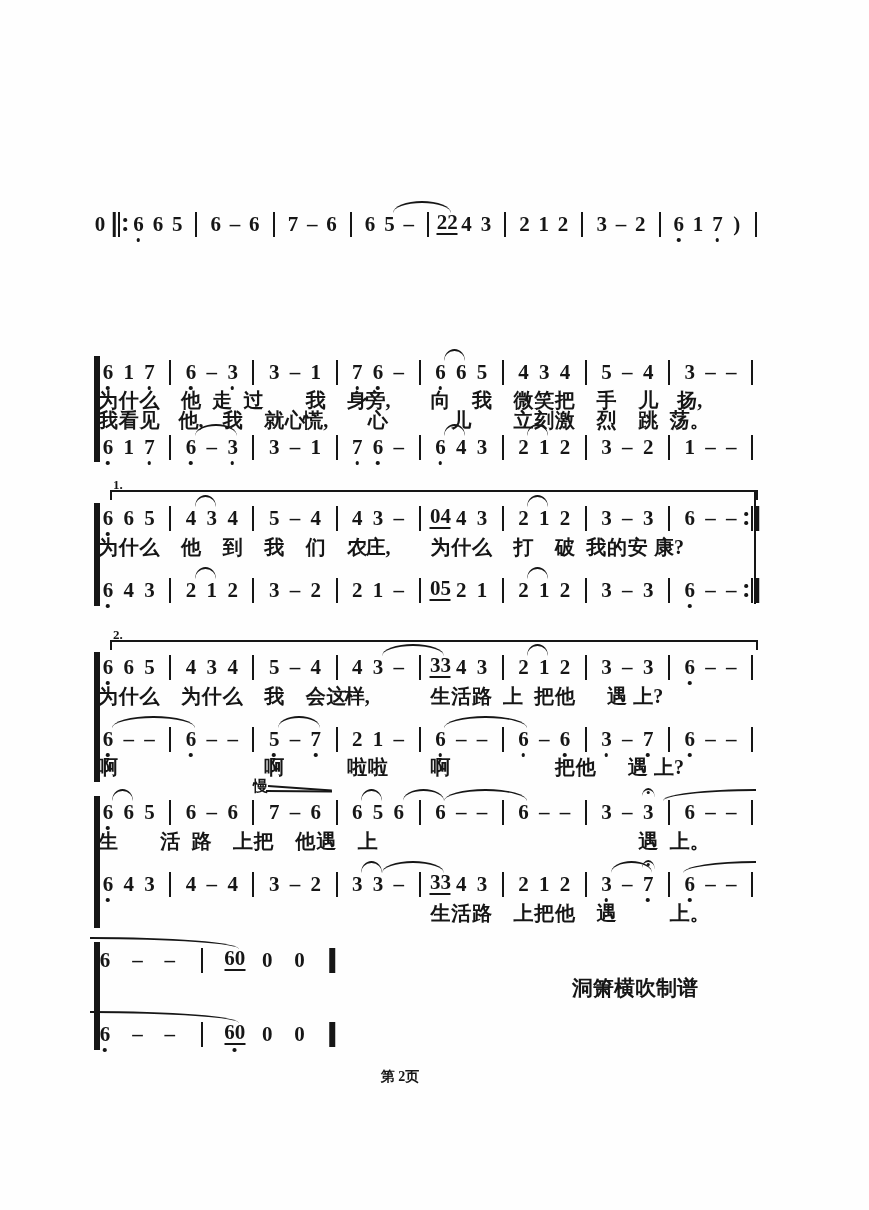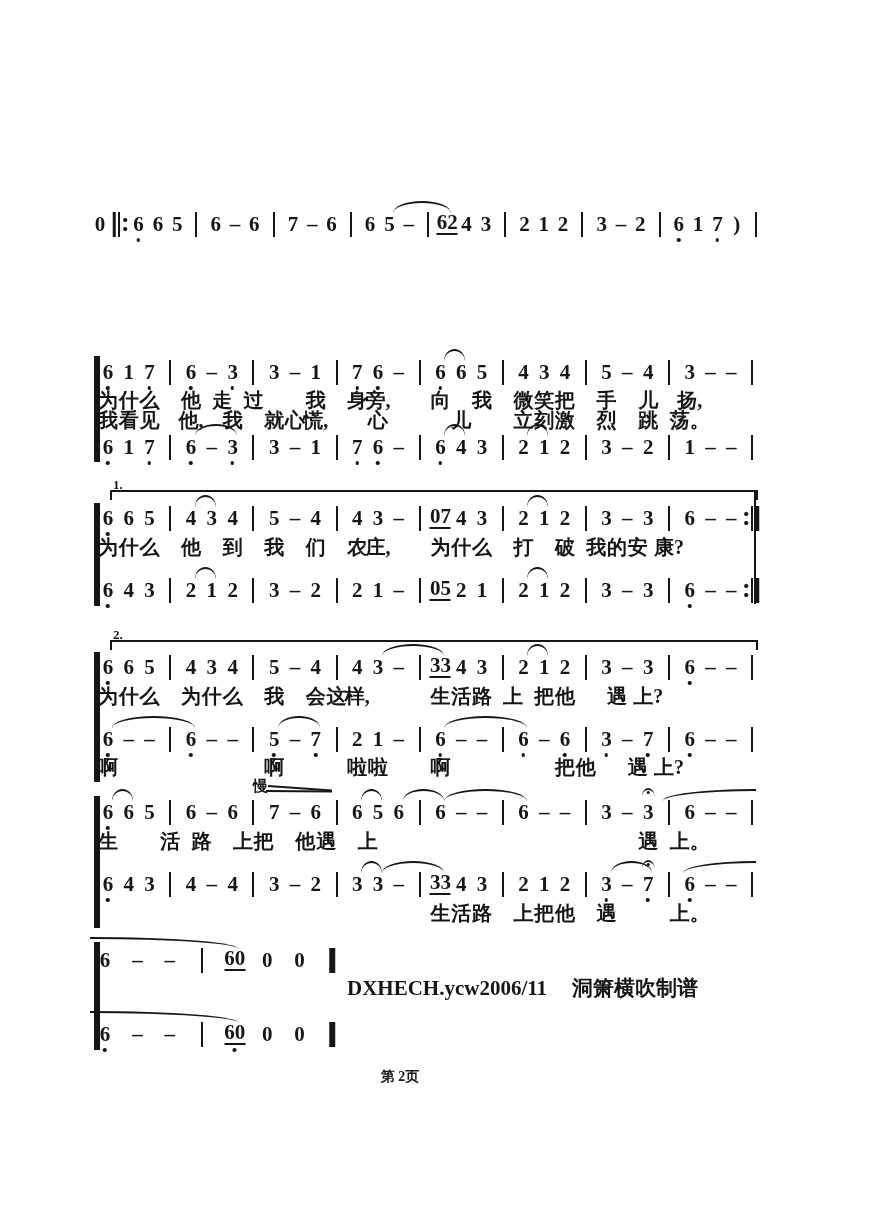--- a/index.html
+++ b/index.html
@@ -56,21 +56,21 @@
         <span class="tok" style="left: 254.353px;">6</span>
         <div class="bar" style="left: 273.647px; width: 2px;"></div>
         <span class="tok" style="left: 292.941px;">7</span>
         <span class="tok" style="left: 312.235px;">–</span>
         <span class="tok" style="left: 331.529px;">6</span>
         <div class="bar" style="left: 350.824px; width: 2px;"></div>
         <span class="tok" style="left: 370.118px;">6</span>
         <span class="tok" style="left: 389.412px;">5</span>
         <span class="tok" style="left: 408.706px;">–</span>
         <div class="bar" style="left: 428px; width: 2px;"></div>
-        <span class="tok ul" style="left: 447.294px;">62</span>
+        <span class="tok ul" style="left: 447.294px;">22</span>
         <span class="tok" style="left: 466.588px;">4</span>
         <span class="tok" style="left: 485.882px;">3</span>
         <div class="bar" style="left: 505.176px; width: 2px;"></div>
         <span class="tok" style="left: 524.471px;">2</span>
         <span class="tok" style="left: 543.765px;">1</span>
         <span class="tok" style="left: 563.059px;">2</span>
         <div class="bar" style="left: 582.353px; width: 2px;"></div>
         <span class="tok" style="left: 601.647px;">3</span>
         <span class="tok" style="left: 620.941px;">–</span>
         <span class="tok" style="left: 640.235px;">2</span>
@@ -201,21 +201,21 @@
         <span class="tok" style="left: 232.645px;">4</span>
         <div class="bar" style="left: 253.419px; width: 2px;"></div>
         <span class="tok" style="left: 274.194px;">5</span>
         <span class="tok" style="left: 294.968px;">–</span>
         <span class="tok" style="left: 315.742px;">4</span>
         <div class="bar" style="left: 336.516px; width: 2px;"></div>
         <span class="tok" style="left: 357.29px;">4</span>
         <span class="tok" style="left: 378.065px;">3</span>
         <span class="tok" style="left: 398.839px;">–</span>
         <div class="bar" style="left: 419.613px; width: 2px;"></div>
-        <span class="tok ul" style="left: 440.387px;">07</span>
+        <span class="tok ul" style="left: 440.387px;">04</span>
         <span class="tok" style="left: 461.161px;">4</span>
         <span class="tok" style="left: 481.935px;">3</span>
         <div class="bar" style="left: 502.71px; width: 2px;"></div>
         <span class="tok" style="left: 523.484px;">2</span>
         <span class="tok" style="left: 544.258px;">1</span>
         <span class="tok" style="left: 565.032px;">2</span>
         <div class="bar" style="left: 585.806px; width: 2px;"></div>
         <span class="tok" style="left: 606.581px;">3</span>
         <span class="tok" style="left: 627.355px;">–</span>
         <span class="tok" style="left: 648.129px;">3</span>
@@ -523,16 +523,15 @@
         <span class="vlabel">1.</span>
       </div>
       <div class="volta" style="left: 110px; top: 640px; width: 644px;">
         <span class="vlabel">2.</span>
       </div>
       <div class="vline" style="left: 754px; top: 490px; height: 114px;"></div>
       <div class="annot" style="left: 253px; top: 779px;">慢</div>
       <div class="annot-line" style="left: 268px; top: 785px; width: 64px; transform: rotate(4deg);"></div>
       <div class="annot-line" style="left: 266px; top: 790px; width: 66px; transform: rotate(0.5deg);"></div>
     </div>
-  <div class="credit" style="left:347px;top:976px;">DXHECH.ycw2006/11</div>
   <div class="credit" style="left:572px;top:974px;">洞箫横吹制谱</div>
   <div class="footer" style="left:400px;top:1068px;">第 2页</div>
 </div>
 
 </body></html>

